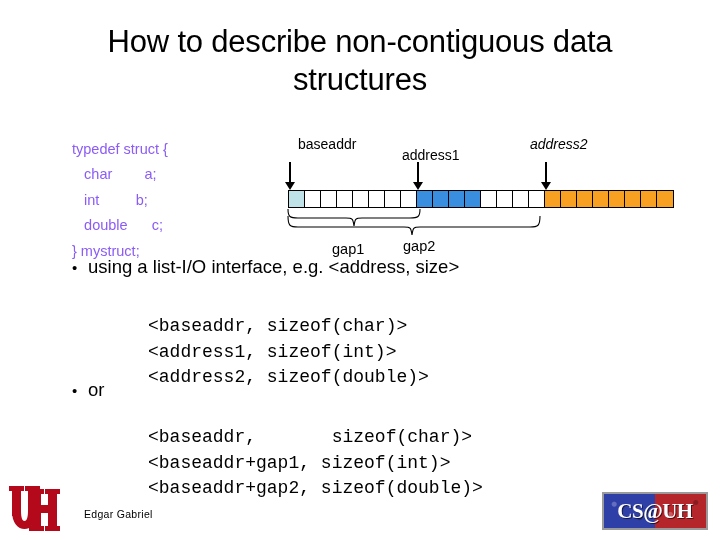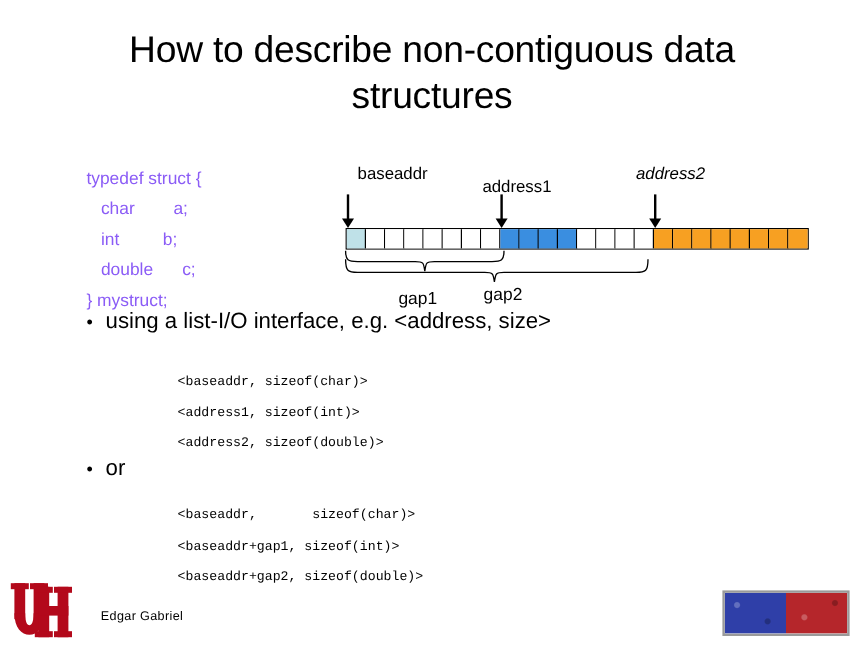--- a/index.html
+++ b/index.html
@@ -130,21 +130,21 @@
     display: inline-block;
     width: 16px;
     font-size: 15px;
     line-height: 22px;
   }
 
   
   .code-list {
     position: absolute;
     font-family: "Liberation Mono", "DejaVu Sans Mono", monospace;
-    font-size: 11px;
+    font-size: 18px;
     line-height: 25.5px;
     white-space: pre;
     color: #000000;
   }
 
   
   .uh-logo {
     position: absolute;
     left: 8px;
     top: 483px;
@@ -310,13 +310,14 @@
   </g>
 </svg>
 
 <div class="footer-author">Edgar Gabriel</div>
 
 <div class="csuh-logo">
   <div class="csuh-bg">
     <div class="half-blue"></div>
     <div class="half-red"></div>
   </div>
+  <span class="csuh-text">CS@UH</span>
 </div>
 
 </body></html>

